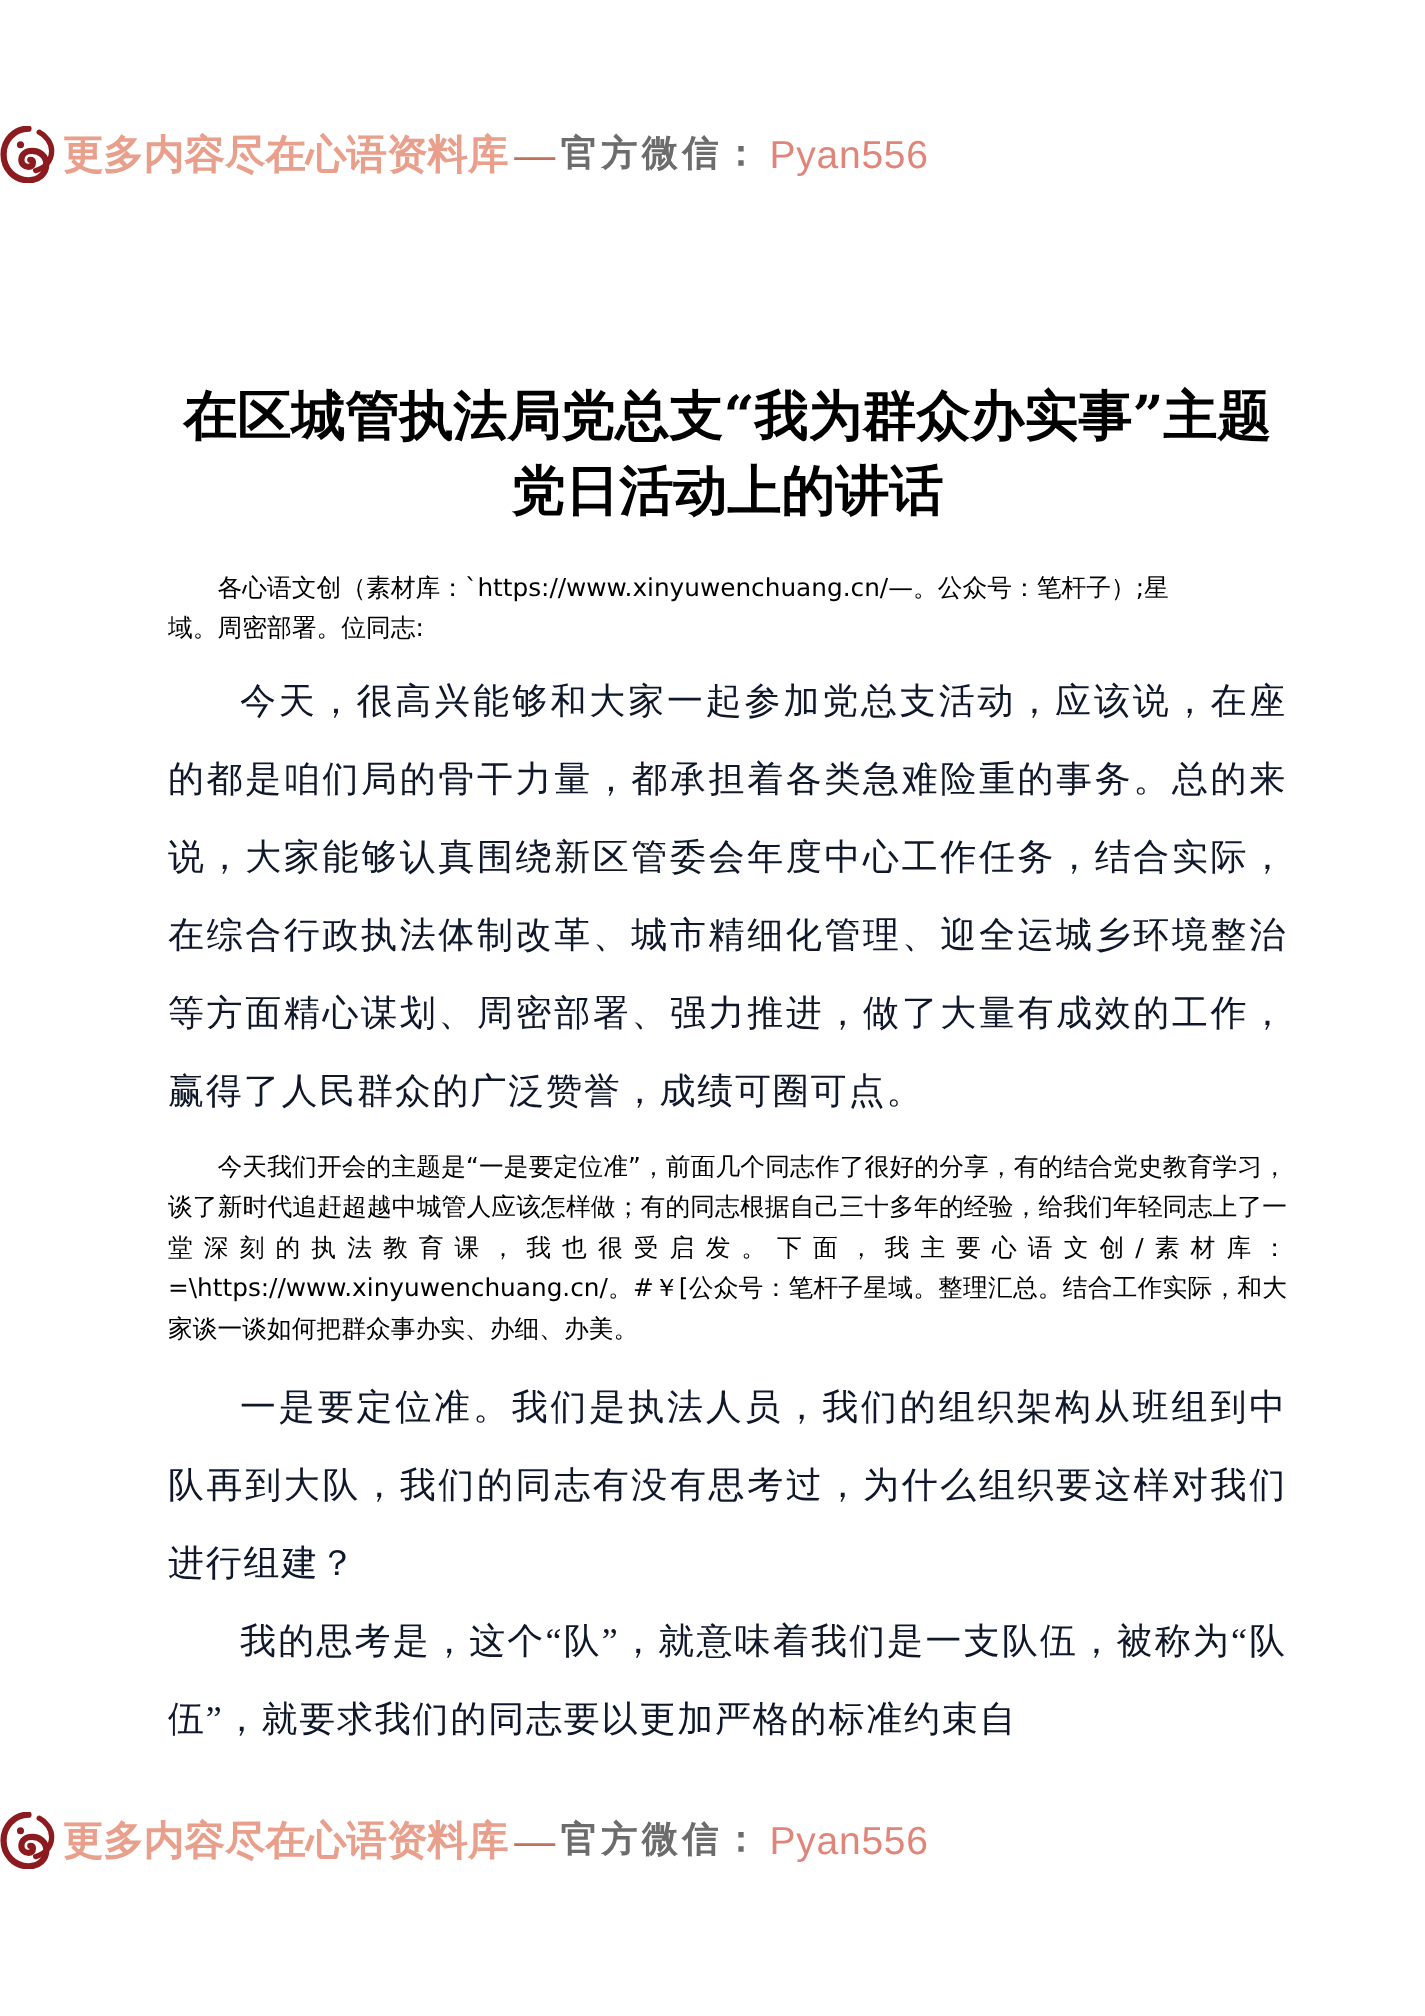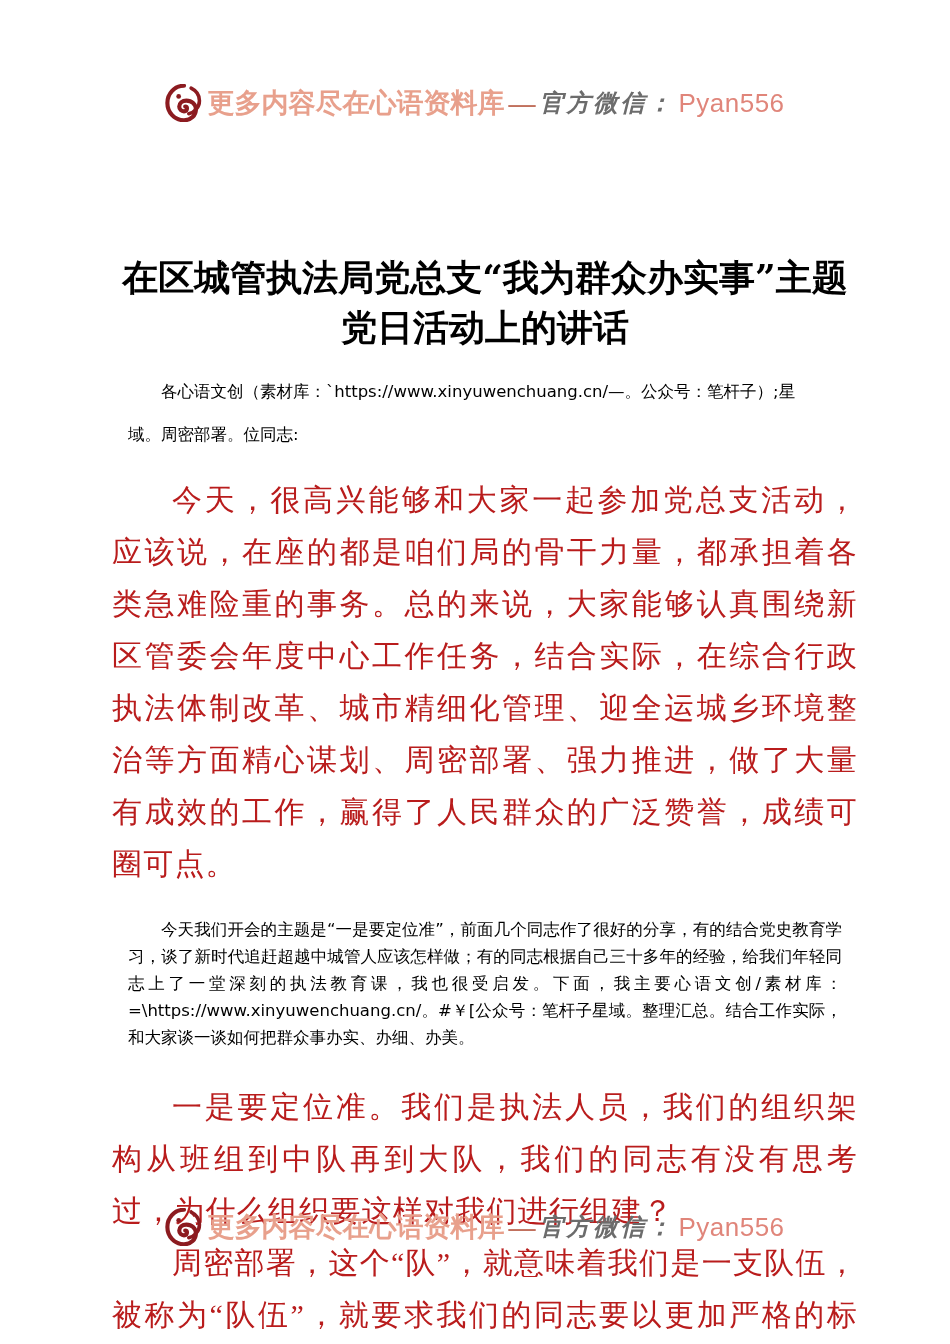--- a/index.html
+++ b/index.html
@@ -23,21 +23,21 @@
     background: #ffffff;
   }
 
   
   .watermark {
     position: absolute;
     left: 0;
     width: 950px;
     display: flex;
     align-items: center;
-    justify-content: center;
+    justify-content: flex-start;
     gap: 4px;
     white-space: nowrap;
     user-select: none;
   }
   .watermark-top { top: 84px; }
   .watermark-bottom { top: 1208px; }
 
   .wm-logo {
     width: 38px;
     height: 38px;
@@ -59,21 +59,20 @@
     color: #c1705d;
     line-height: 1;
   }
   .wm-text-2 {
     font-family: "Liberation Serif", "DejaVu Serif", serif;
     font-size: 24px;
     font-weight: 700;
     letter-spacing: 3px;
     color: #6c6c6c;
     line-height: 1;
-    font-style: italic;
   }
   .wm-text-3 {
     font-family: Liberation Sans, sans-serif;
     font-size: 26px;
     font-weight: 400;
     color: #e0857a;
     line-height: 1;
     letter-spacing: 0.5px;
   }
 
@@ -97,33 +96,33 @@
     padding: 0 6px;
   }
 
   .para-small {
     font-family: "DejaVu Sans", "Liberation Sans", sans-serif;
     font-size: 16.5px;
     line-height: 27px;
     text-align: justify;
     text-justify: inter-character;
     color: #000;
-    margin: 16px;
+    margin: 0;
     text-indent: 2em;
   }
   .para-small.no-indent { text-indent: 0; }
 
   .para-body {
     font-family: "Liberation Serif", "DejaVu Serif", serif;
-    font-size: 30px;
+    font-size: 24px;
     line-height: 52px;
     text-align: justify;
     text-justify: inter-character;
     letter-spacing: 1.2px;
-    color: #b91c1c;
+    color: #0f172a;
     margin: 0;
     text-indent: 2em;
   }
 
   .gap-sm { height: 10px; }
   .gap-md { height: 14px; }
 </style>
 </head>
 <body>
 
@@ -153,21 +152,21 @@
     <p class="para-body">今天，很高兴能够和大家一起参加党总支活动，应该说，在座的都是咱们局的骨干力量，都承担着各类急难险重的事务。总的来说，大家能够认真围绕新区管委会年度中心工作任务，结合实际，在综合行政执法体制改革、城市精细化管理、迎全运城乡环境整治等方面精心谋划、周密部署、强力推进，做了大量有成效的工作，赢得了人民群众的广泛赞誉，成绩可圈可点。</p>
 
     <div class="gap-sm"></div>
 
     <p class="para-small">今天我们开会的主题是“一是要定位准”，前面几个同志作了很好的分享，有的结合党史教育学习，谈了新时代追赶超越中城管人应该怎样做；有的同志根据自己三十多年的经验，给我们年轻同志上了一堂深刻的执法教育课，我也很受启发。下面，我主要心语文创/素材库：=\https://www.xinyuwenchuang.cn/。#￥[公众号：笔杆子星域。整理汇总。结合工作实际，和大家谈一谈如何把群众事办实、办细、办美。</p>
 
     <div class="gap-md"></div>
 
     <p class="para-body">一是要定位准。我们是执法人员，我们的组织架构从班组到中队再到大队，我们的同志有没有思考过，为什么组织要这样对我们进行组建？</p>
 
-    <p class="para-body">周密部署，这个“队”，就意味着我们是一支队伍，被称为“队伍”，就要求我们的同志要以更加严格的标准约束自</p>
+    <p class="para-body">我的思考是，这个“队”，就意味着我们是一支队伍，被称为“队伍”，就要求我们的同志要以更加严格的标准约束自</p>
 
   </div>
 
   <div class="watermark watermark-bottom">
     <svg class="wm-logo" viewBox="0 0 64 64" aria-hidden="true">
       <path d="M32 3 C16 3 4 16 4 32 C4 48 16 61 32 61 C44 61 52 53 52 43 C52 34 45 28 36 28 C29 28 24 32 24 38 C24 43 28 46 32 46 C35 46 37 44 37 41 C37 39 36 38 34 38" fill="none" stroke="#8c1b20" stroke-width="7" stroke-linecap="round"></path>
       <path d="M44 7 C52 11 58 19 58 28 C58 40 49 48 40 50" fill="none" stroke="#8c1b20" stroke-width="6" stroke-linecap="round"></path>
       <circle cx="23" cy="21" r="4" fill="#8c1b20"></circle>
     </svg>
     <span class="wm-text-1">更多内容尽在心语资料库</span>

